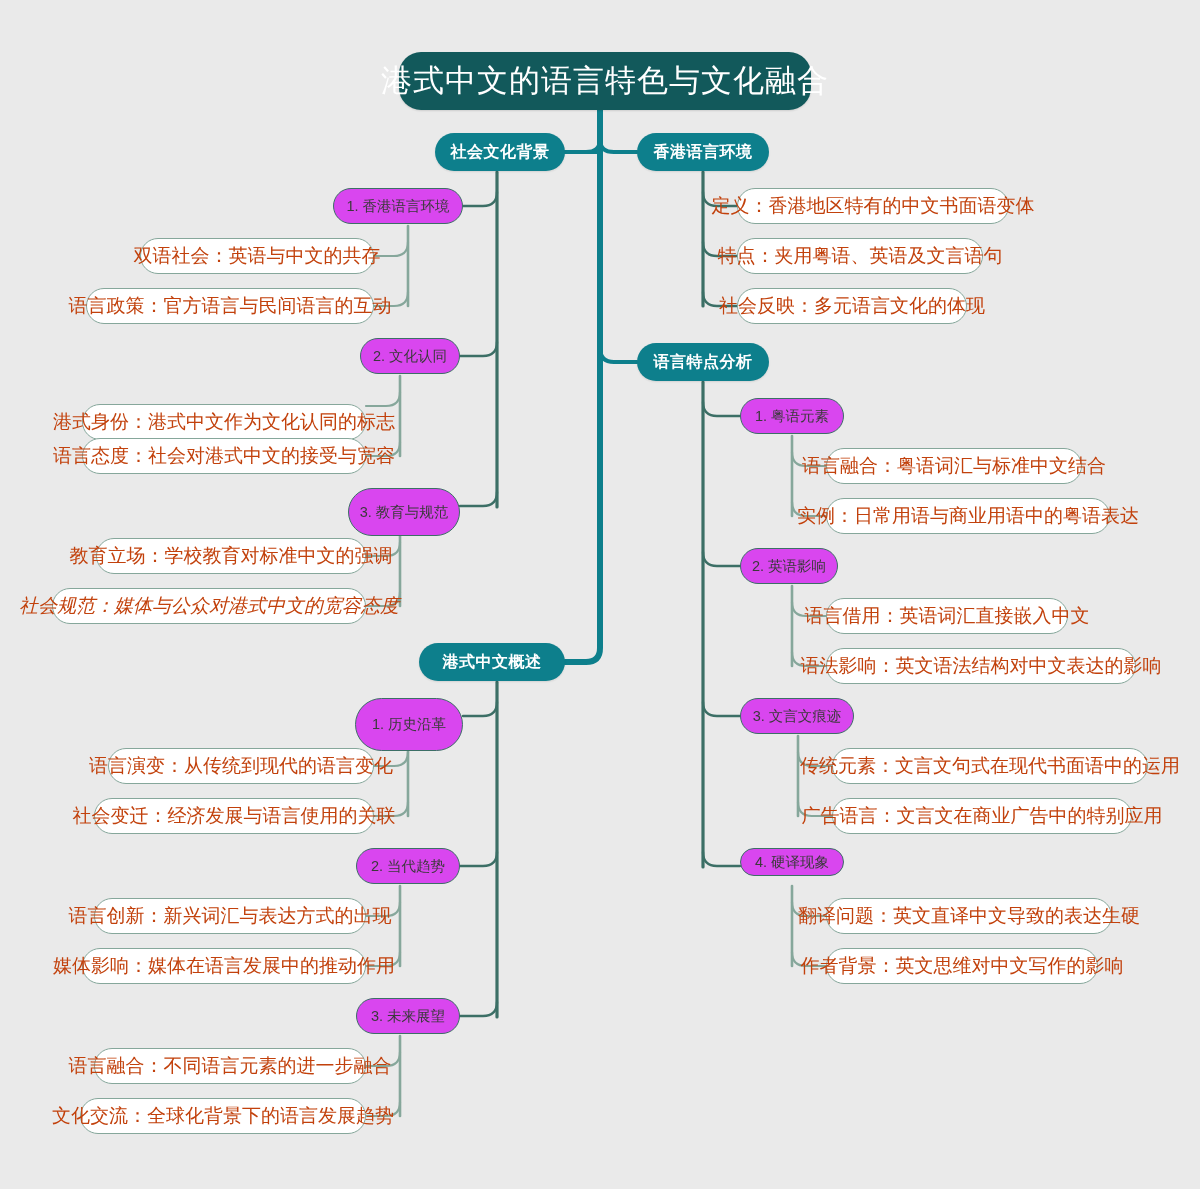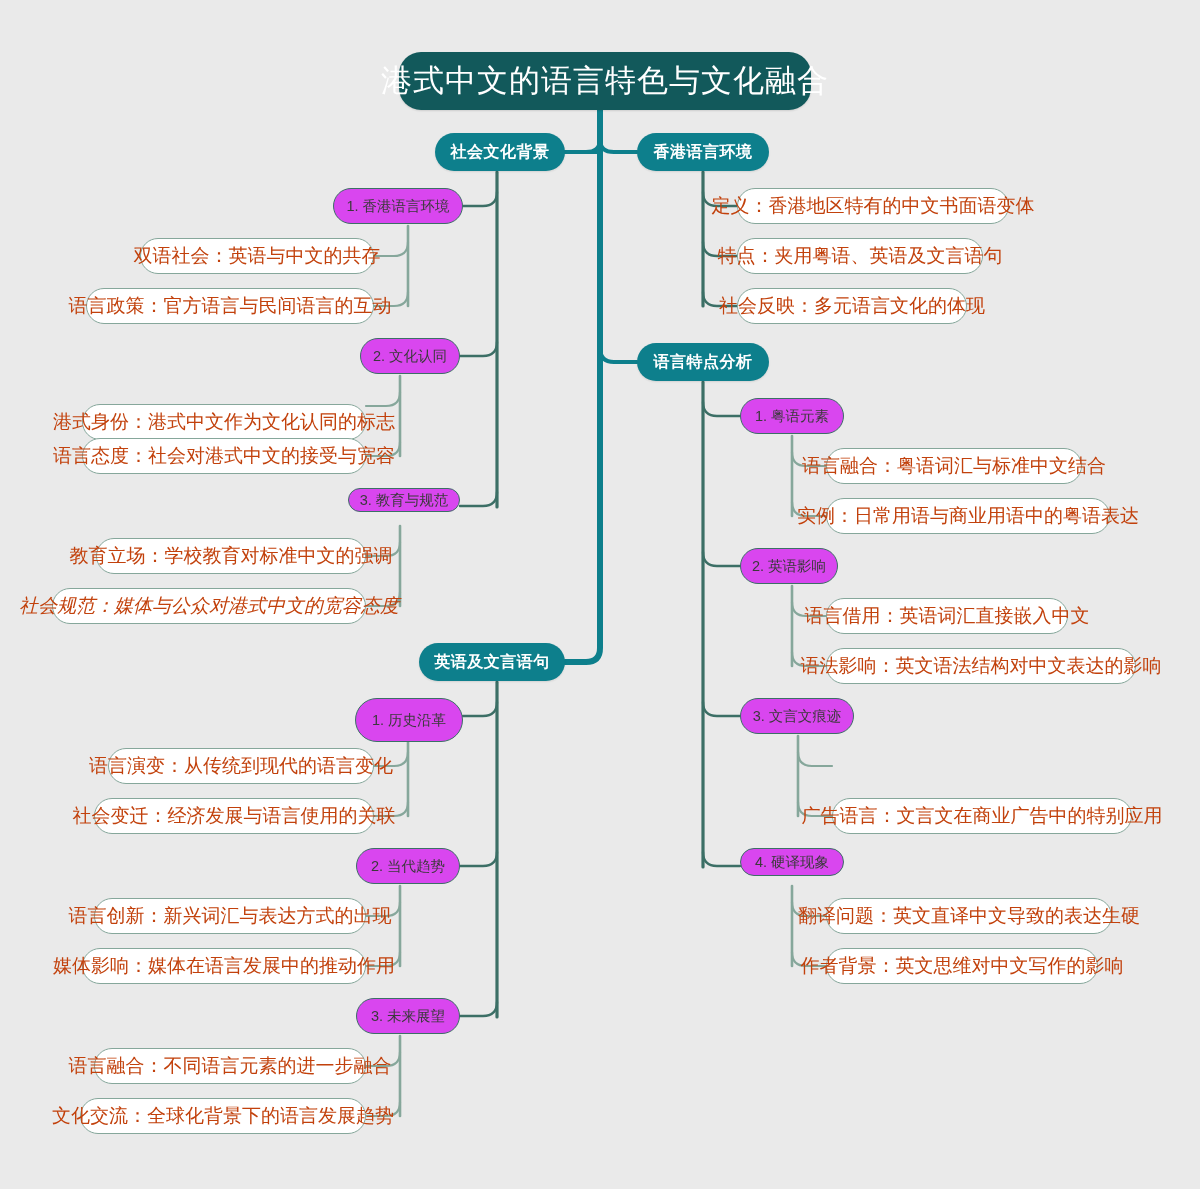--- a/index.html
+++ b/index.html
@@ -160,21 +160,21 @@
   <div class="node n-l3 left" style="left:360px;top:338px;width:100px;height:36px;">
     <span>2. 文化认同</span>
   </div>
   <div class="node n-l4 left" style="left:82px;top:388px;width:284px;height:36px;margin-top:16px;">
     <span>港式身份：港式中文作为文化认同的标志</span>
   </div>
   <div class="node n-l4 left" style="left:82px;top:438px;width:284px;height:36px;">
     <span>语言态度：社会对港式中文的接受与宽容</span>
   </div>
 
-  <div class="node n-l3 left" style="left:348px;top:488px;width:112px;height:24px;">
+  <div class="node n-l3 left" style="left:348px;top:488px;width:112px;height:48px;">
     <span>3. 教育与规范</span>
   </div>
   <div class="node n-l4 left" style="left:96px;top:538px;width:270px;height:36px;">
     <span>教育立场：学校教育对标准中文的强调</span>
   </div>
   <div class="node n-l4 left" style="left:52px;top:588px;width:314px;height:36px;font-style:italic;">
     <span>社会规范：媒体与公众对港式中文的宽容态度</span>
   </div>
 
   <div class="node n-l2" style="left:637px;top:133px;width:132px;height:38px;">
@@ -210,39 +210,42 @@
   <div class="node n-l4" style="left:826px;top:598px;width:242px;height:36px;">
     <span>语言借用：英语词汇直接嵌入中文</span>
   </div>
   <div class="node n-l4" style="left:826px;top:648px;width:310px;height:36px;">
     <span>语法影响：英文语法结构对中文表达的影响</span>
   </div>
 
   <div class="node n-l3" style="left:740px;top:698px;width:114px;height:36px;">
     <span>3. 文言文痕迹</span>
   </div>
+  <div class="node n-l4" style="left:832px;top:748px;width:316px;height:36px;">
+    <span>传统元素：文言文句式在现代书面语中的运用</span>
+  </div>
   <div class="node n-l4" style="left:832px;top:798px;width:300px;height:36px;">
     <span>广告语言：文言文在商业广告中的特别应用</span>
   </div>
 
   <div class="node n-l3" style="left:740px;top:848px;width:104px;height:28px;text-align:center;">
     <span>4. 硬译现象</span>
   </div>
   <div class="node n-l4" style="left:826px;top:898px;width:286px;height:36px;">
     <span>翻译问题：英文直译中文导致的表达生硬</span>
   </div>
   <div class="node n-l4" style="left:826px;top:948px;width:272px;height:36px;">
     <span>作者背景：英文思维对中文写作的影响</span>
   </div>
 
   <div class="node n-l2" style="left:419px;top:643px;width:146px;height:38px;">
-    <span>英语及文言语句</span>
-  </div>
-
-  <div class="node n-l3 left" style="left:355px;top:698px;width:108px;height:44px;">
+    <span>港式中文概述</span>
+  </div>
+
+  <div class="node n-l3 left" style="left:355px;top:698px;width:108px;height:53px;">
     <span>1. 历史沿革</span>
   </div>
   <div class="node n-l4 left" style="left:108px;top:748px;width:266px;height:36px;">
     <span>语言演变：从传统到现代的语言变化</span>
   </div>
   <div class="node n-l4 left" style="left:94px;top:798px;width:280px;height:36px;">
     <span>社会变迁：经济发展与语言使用的关联</span>
   </div>
 
   <div class="node n-l3 left" style="left:356px;top:848px;width:104px;height:36px;">

